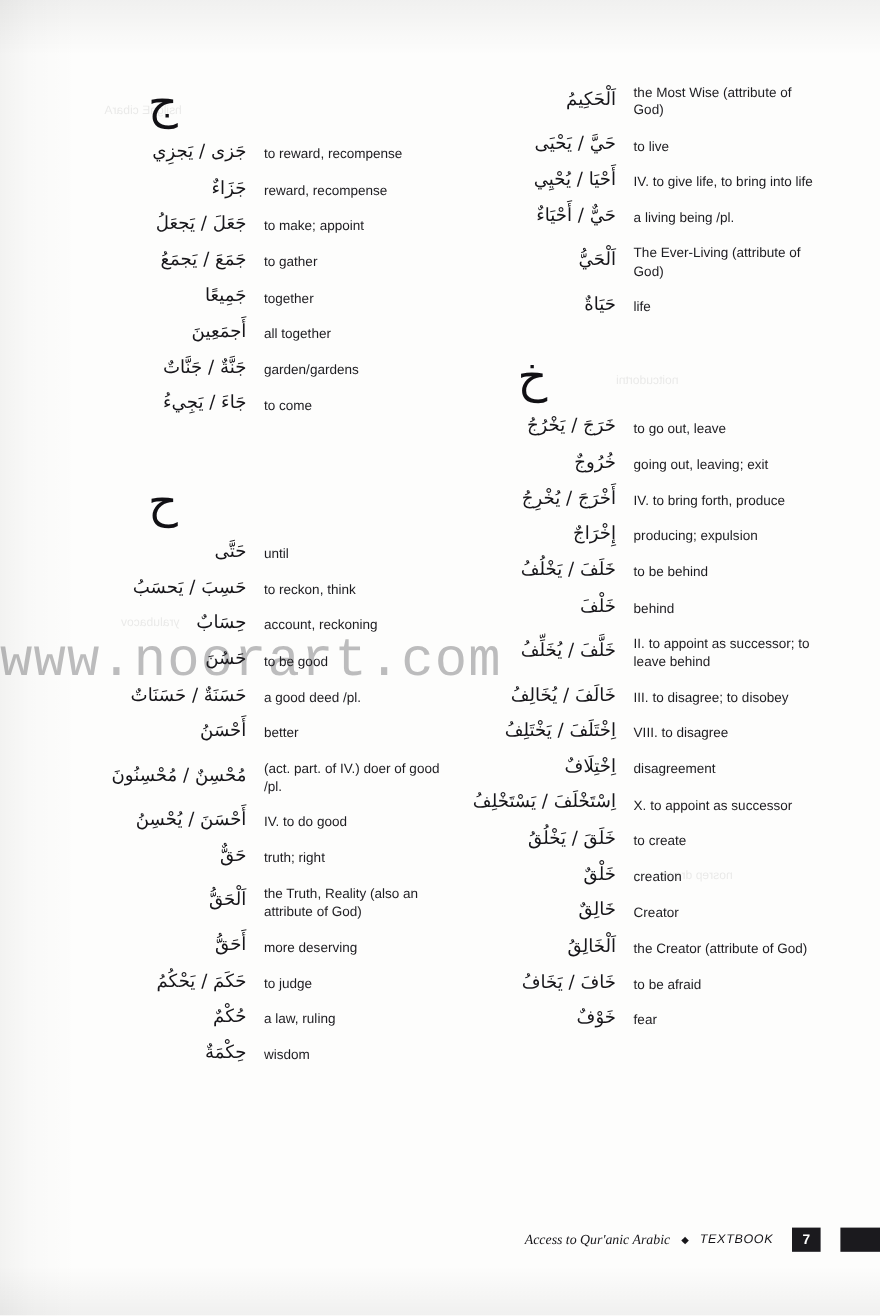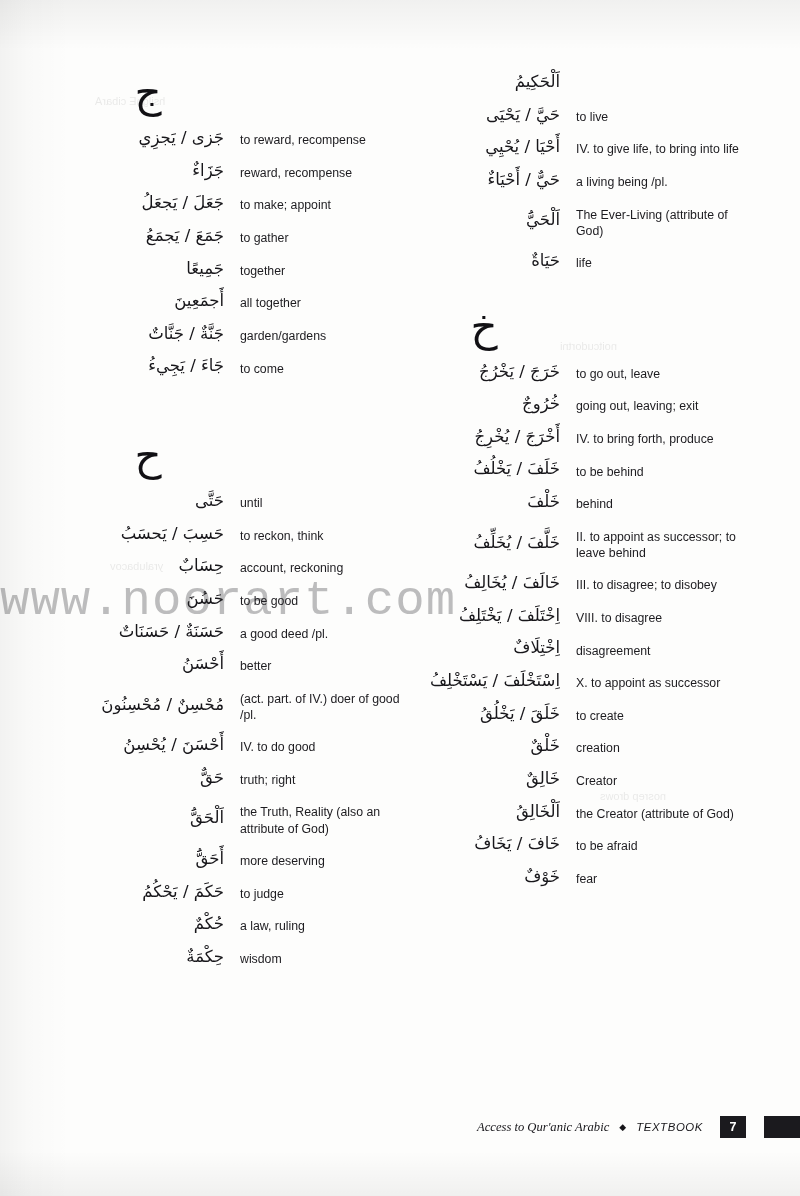--- a/index.html
+++ b/index.html
@@ -277,20 +277,21 @@
           <div class="en">a law, ruling</div>
         </div>
         <div class="entry">
           <div class="ar">حِكْمَةٌ</div>
           <div class="en">wisdom</div>
         </div>
       </div>
     <div class="col" id="col-right">
         <div class="entry">
           <div class="ar">اَلْحَكِيمُ</div>
+          <div class="en">the Most Wise (attribute of God)</div>
         </div>
         <div class="entry">
           <div class="ar">حَيَّ / يَحْيَى</div>
           <div class="en">to live</div>
         </div>
         <div class="entry">
           <div class="ar">أَحْيَا / يُحْيِي</div>
           <div class="en">IV. to give life, to bring into life</div>
         </div>
         <div class="entry">
@@ -313,20 +314,24 @@
           <div class="ar">خَرَجَ / يَخْرُجُ</div>
           <div class="en">to go out, leave</div>
         </div>
         <div class="entry">
           <div class="ar">خُرُوجٌ</div>
           <div class="en">going out, leaving; exit</div>
         </div>
         <div class="entry">
           <div class="ar">أَخْرَجَ / يُخْرِجُ</div>
           <div class="en">IV. to bring forth, produce</div>
+        </div>
+        <div class="entry">
+          <div class="ar">إِخْرَاجٌ</div>
+          <div class="en">producing; expulsion</div>
         </div>
         <div class="entry">
           <div class="ar">خَلَفَ / يَخْلُفُ</div>
           <div class="en">to be behind</div>
         </div>
         <div class="entry">
           <div class="ar">خَلْفَ</div>
           <div class="en">behind</div>
         </div>
         <div class="entry">

